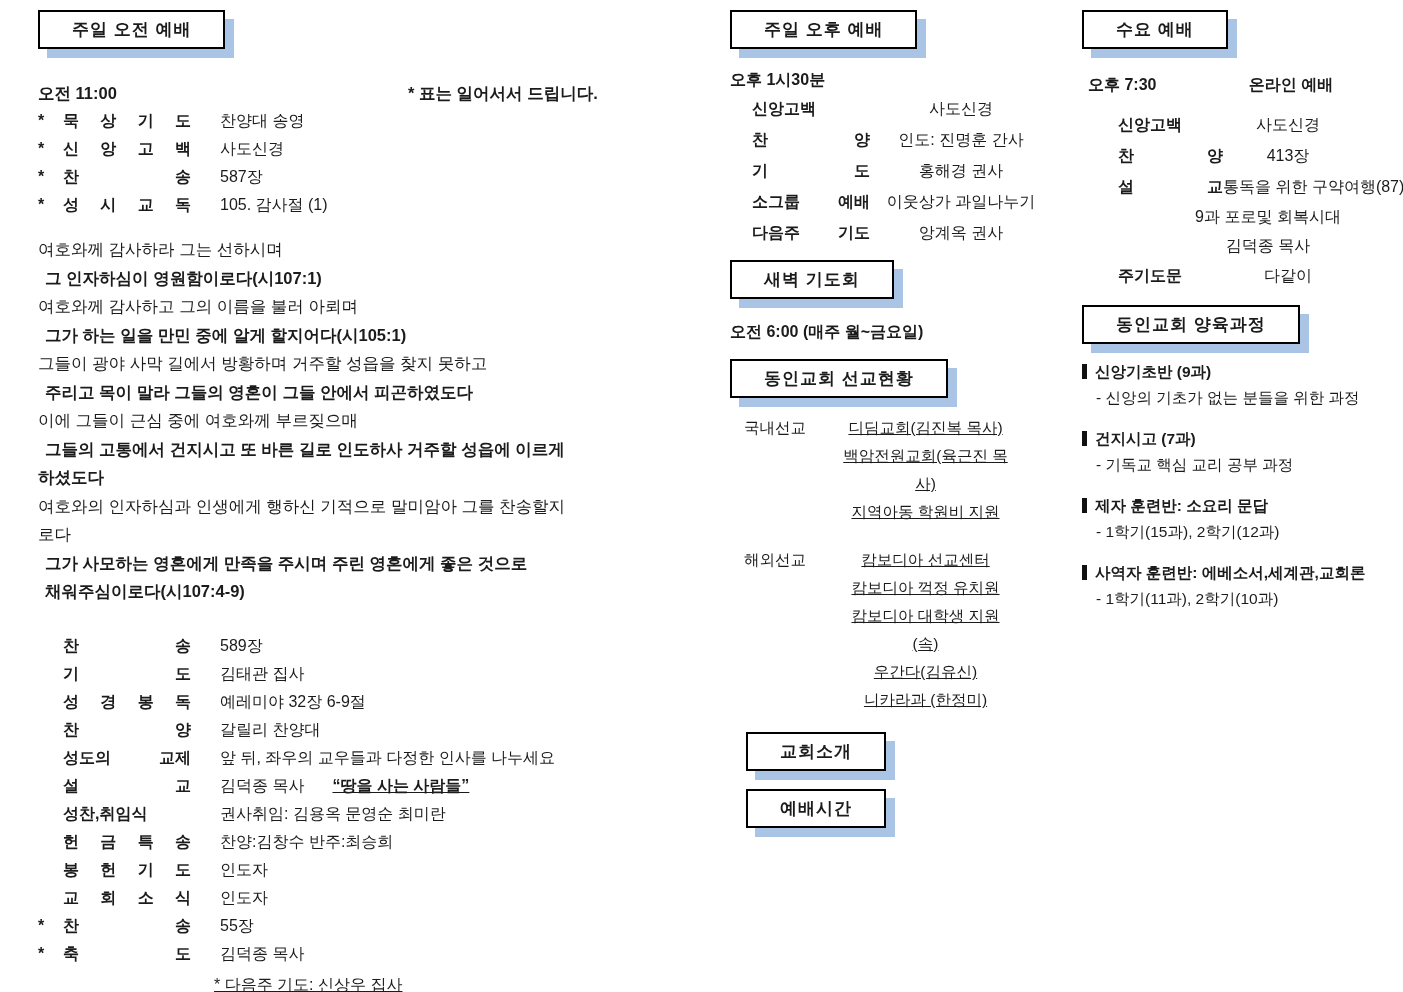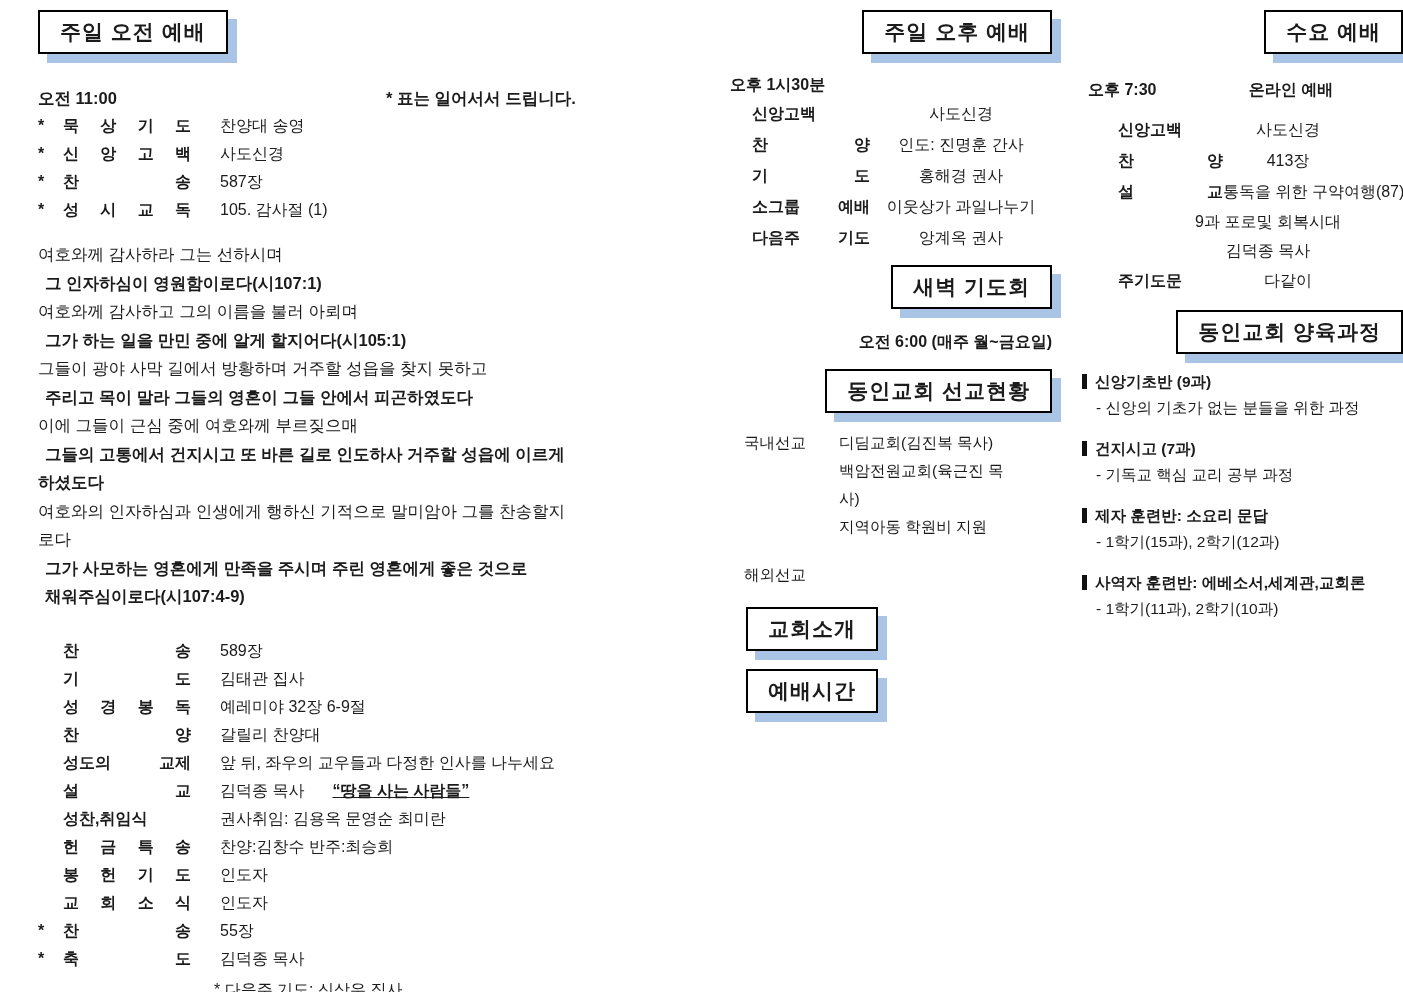--- a/index.html
+++ b/index.html
@@ -8,51 +8,51 @@
     font-family:"Liberation Sans","DejaVu Sans",sans-serif;color:#1b1b1b;
     overflow:hidden;
   }
   .col{position:absolute;top:0;}
   .col-left{left:38px;width:630px;}
   .col-mid{left:730px;width:322px;}
   .col-right{left:1082px;width:321px;}
 
   .titlebox{
     display:inline-block;background:#fff;border:2px solid #000;
-    font-weight:bold;font-size:21px;padding:6px 20px;letter-spacing:1px;
+    font-weight:bold;font-size:17px;padding:6px 32px;letter-spacing:1px;
     box-shadow:9px 9px 0 0 #a9c4e4;white-space:nowrap;
   }
   .tb-wrap{margin-top:10px;}
-  .tb-center{text-align:right;}
+  .tb-center{text-align:left;}
 
   
   .hdr-row{position:relative;margin-top:30px;font-weight:bold;font-size:16.5px;height:28px;line-height:28px;}
-  .hdr-note{position:absolute;left:348px;top:0;white-space:nowrap;}
+  .hdr-note{position:absolute;left:370px;top:0;white-space:nowrap;}
   .srow{display:flex;line-height:28px;font-size:16px;}
   .star{width:25px;font-weight:bold;flex:none;}
   .lbl{width:128px;flex:none;font-weight:bold;text-align:justify;text-align-last:justify;white-space:normal;}
   .sval{padding-left:29px;white-space:nowrap;}
   .scripture{margin-top:16px;font-size:16.5px;line-height:28.5px;}
   .scripture div{white-space:nowrap;}
   .bold{font-weight:bold;}
   .ind{padding-left:7px;}
   .order{margin-top:26px;}
   .nextweek{margin-top:3px;margin-left:176px;text-decoration:underline;font-size:16px;line-height:28px;}
   .sermon{font-weight:bold;text-decoration:underline;margin-left:28px;}
 
   
   .time-line{font-weight:bold;font-size:16px;margin-top:18px;line-height:26px;}
   .mrow{display:flex;line-height:31px;font-size:16px;}
   .mlbl{width:118px;margin-left:22px;flex:none;font-weight:bold;text-align:justify;text-align-last:justify;}
   .mval{flex:1;text-align:center;white-space:nowrap;}
-  .dawn-time{font-weight:bold;font-size:16px;text-align:right;margin-top:20px;line-height:26px;}
+  .dawn-time{font-weight:bold;font-size:16px;text-align:left;margin-top:20px;line-height:26px;}
 
   .mgrow{display:flex;font-size:15.5px;line-height:28px;margin-top:16px;}
   .mglbl{width:95px;margin-left:14px;flex:none;font-weight:normal;}
-  .mglist{flex:1;text-align:left;padding-right:40px;}
+  .mglist{flex:1;text-align:center;padding-right:40px;text-decoration:underline;}
 
   
   .whdr{display:flex;margin-top:22px;font-weight:bold;font-size:16px;line-height:28px;}
   .wtime{width:141px;margin-left:6px;flex:none;}
   .wmode{flex:1;text-align:center;margin-right:50px;white-space:nowrap;}
   .wrow{display:flex;line-height:31px;font-size:16px;}
   .wlbl{width:105px;margin-left:36px;flex:none;font-weight:bold;text-align:justify;text-align-last:justify;}
   .wval{flex:1;text-align:center;margin-right:50px;white-space:nowrap;}
   .wcont{margin-left:101px;margin-right:50px;text-align:center;line-height:29px;font-size:16px;white-space:nowrap;}
 
@@ -229,20 +229,27 @@
       <span class="mglbl">국내선교</span>
       <div class="mglist">
         <div>디딤교회(김진복 목사)</div>
         <div>백암전원교회(육근진 목사)</div>
         <div>지역아동 학원비 지원</div>
       </div>
     </div>
 
     <div class="mgrow" style="margin-top:20px;">
       <span class="mglbl">해외선교</span>
+      <div class="mglist">
+        <div>캄보디아 선교센터</div>
+        <div>캄보디아 꺽정 유치원</div>
+        <div>캄보디아 대학생 지원(속)</div>
+        <div>우간다(김유신)</div>
+        <div>니카라과 (한정미)</div>
+      </div>
     </div>
 
     <div class="tb-wrap tb-left">
       <span class="titlebox">교회소개</span>
     </div>
 
     <div class="tb-wrap tb-left">
       <span class="titlebox">예배시간</span>
     </div>
 

